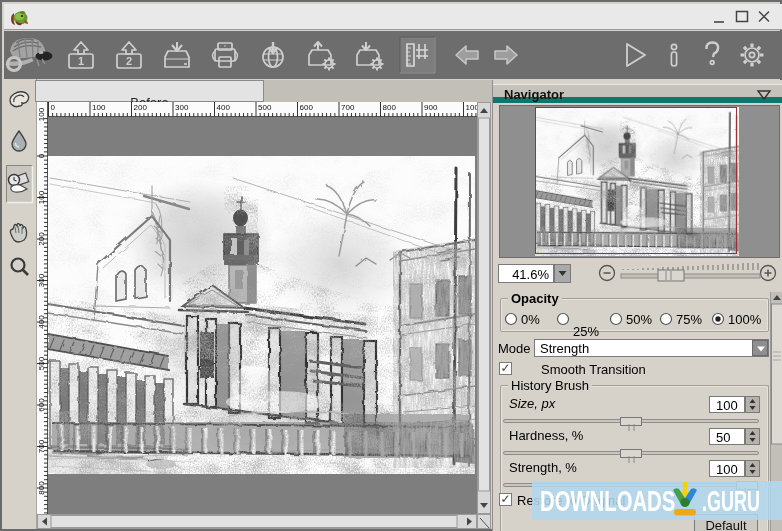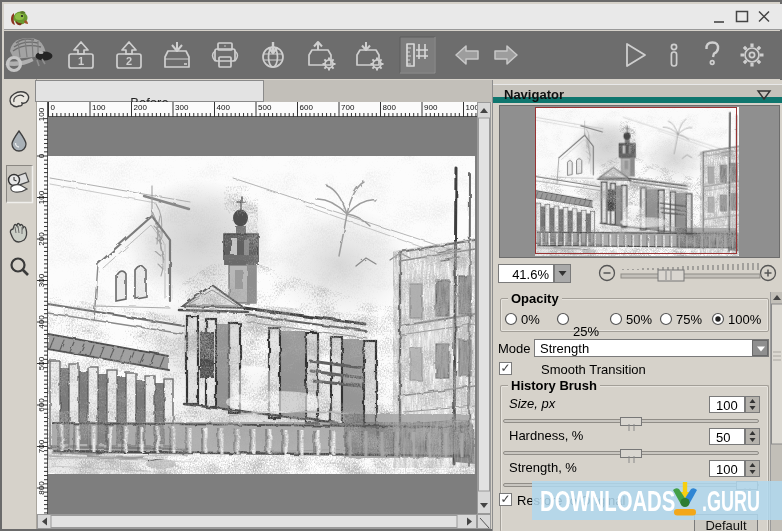--- a/index.html
+++ b/index.html
@@ -734,21 +734,21 @@
     <div class="lbl" style="left:183px;top:232px;">75%</div>
     <div class="lbl" style="left:235px;top:232px;">100%</div>
     <div class="lbl" style="left:5px;top:261px;">Mode</div>
     <div style="position:absolute;left:41px;top:259px;width:235px;height:18px;background:#fff;border:1px solid #7a7a7a;font-size:13px;padding:1px 0 0 5px;">Strength</div>
     <div style="position:absolute;left:259px;top:260px;width:16px;height:16px;background:#8f8f8f;border:1px solid #6a6a6a;"><svg width="16" height="16">
           <path d="M8,10.5 L12,5.5 L4,5.5 Z" fill="#fff"></path>
         </svg></div>
     <div class="cb" style="left:6px;top:282px;">✓</div>
     <div class="lbl" style="left:24px;top:282px;margin-left:24px;">Smooth Transition</div>
     <div class="gbox" style="left:7px;top:305px;width:269px;height:147px;border-bottom:none;"></div>
-    <div class="lbl" style="left:15px;top:298px;font-weight:bold;background:#d6d2ca;padding:0 3px;">History Brush</div>
+    <div class="lbl" style="left:15px;top:298px;font-weight:normal;background:#d6d2ca;padding:0 3px;">History Brush</div>
     <div class="lbl" style="left:16px;top:316px;font-style:italic;">Size, px</div>
     <div class="spin" style="left:216px;top:316px;">100</div>
     <div class="spinbtn" style="left:252px;top:316px;"><svg width="13" height="15">
           <path d="M6.5,2 L9.5,6 L3.5,6 Z M6.5,13 L9.5,9 L3.5,9 Z" fill="#333"></path>
         </svg></div>
     <div class="slider" style="left:10px;top:339px;width:256px;">
         <div class="sthumb" style="left:116px;"><svg width="22" height="9">
             <path d="M8,1 L8,8 M13,1 L13,8" stroke="#8a8a8a"></path>
           </svg></div>
       </div>

